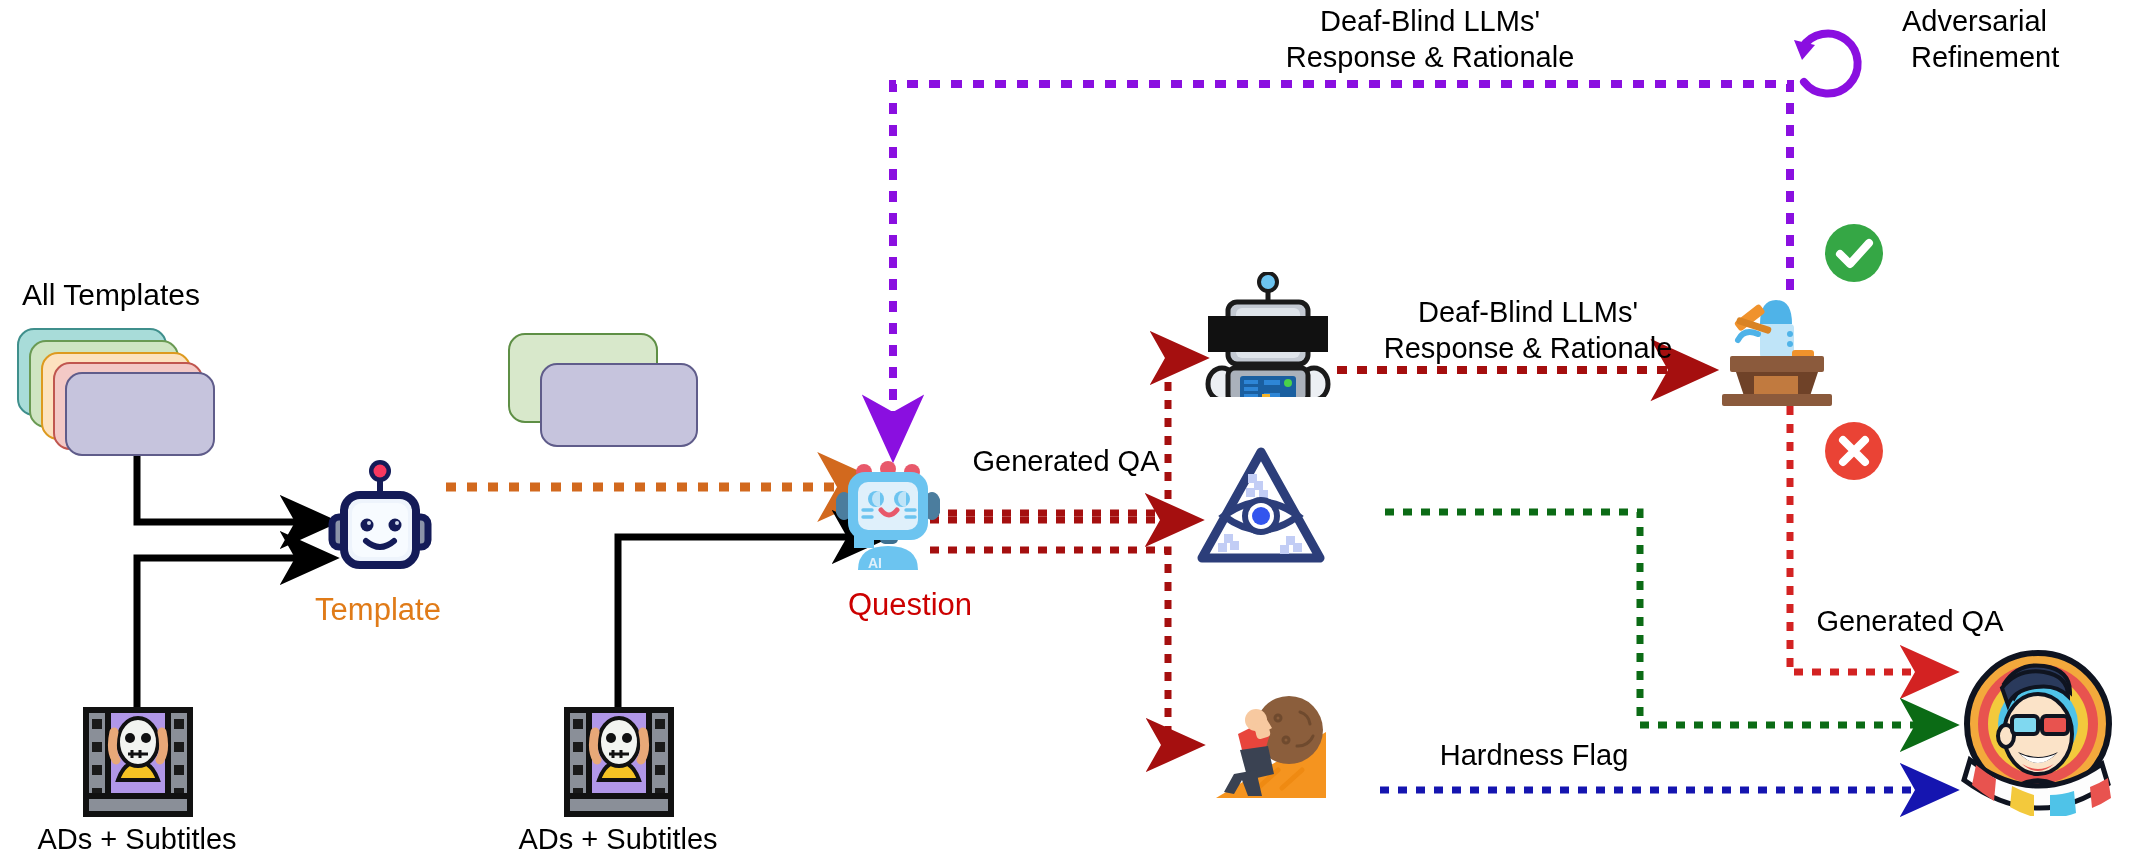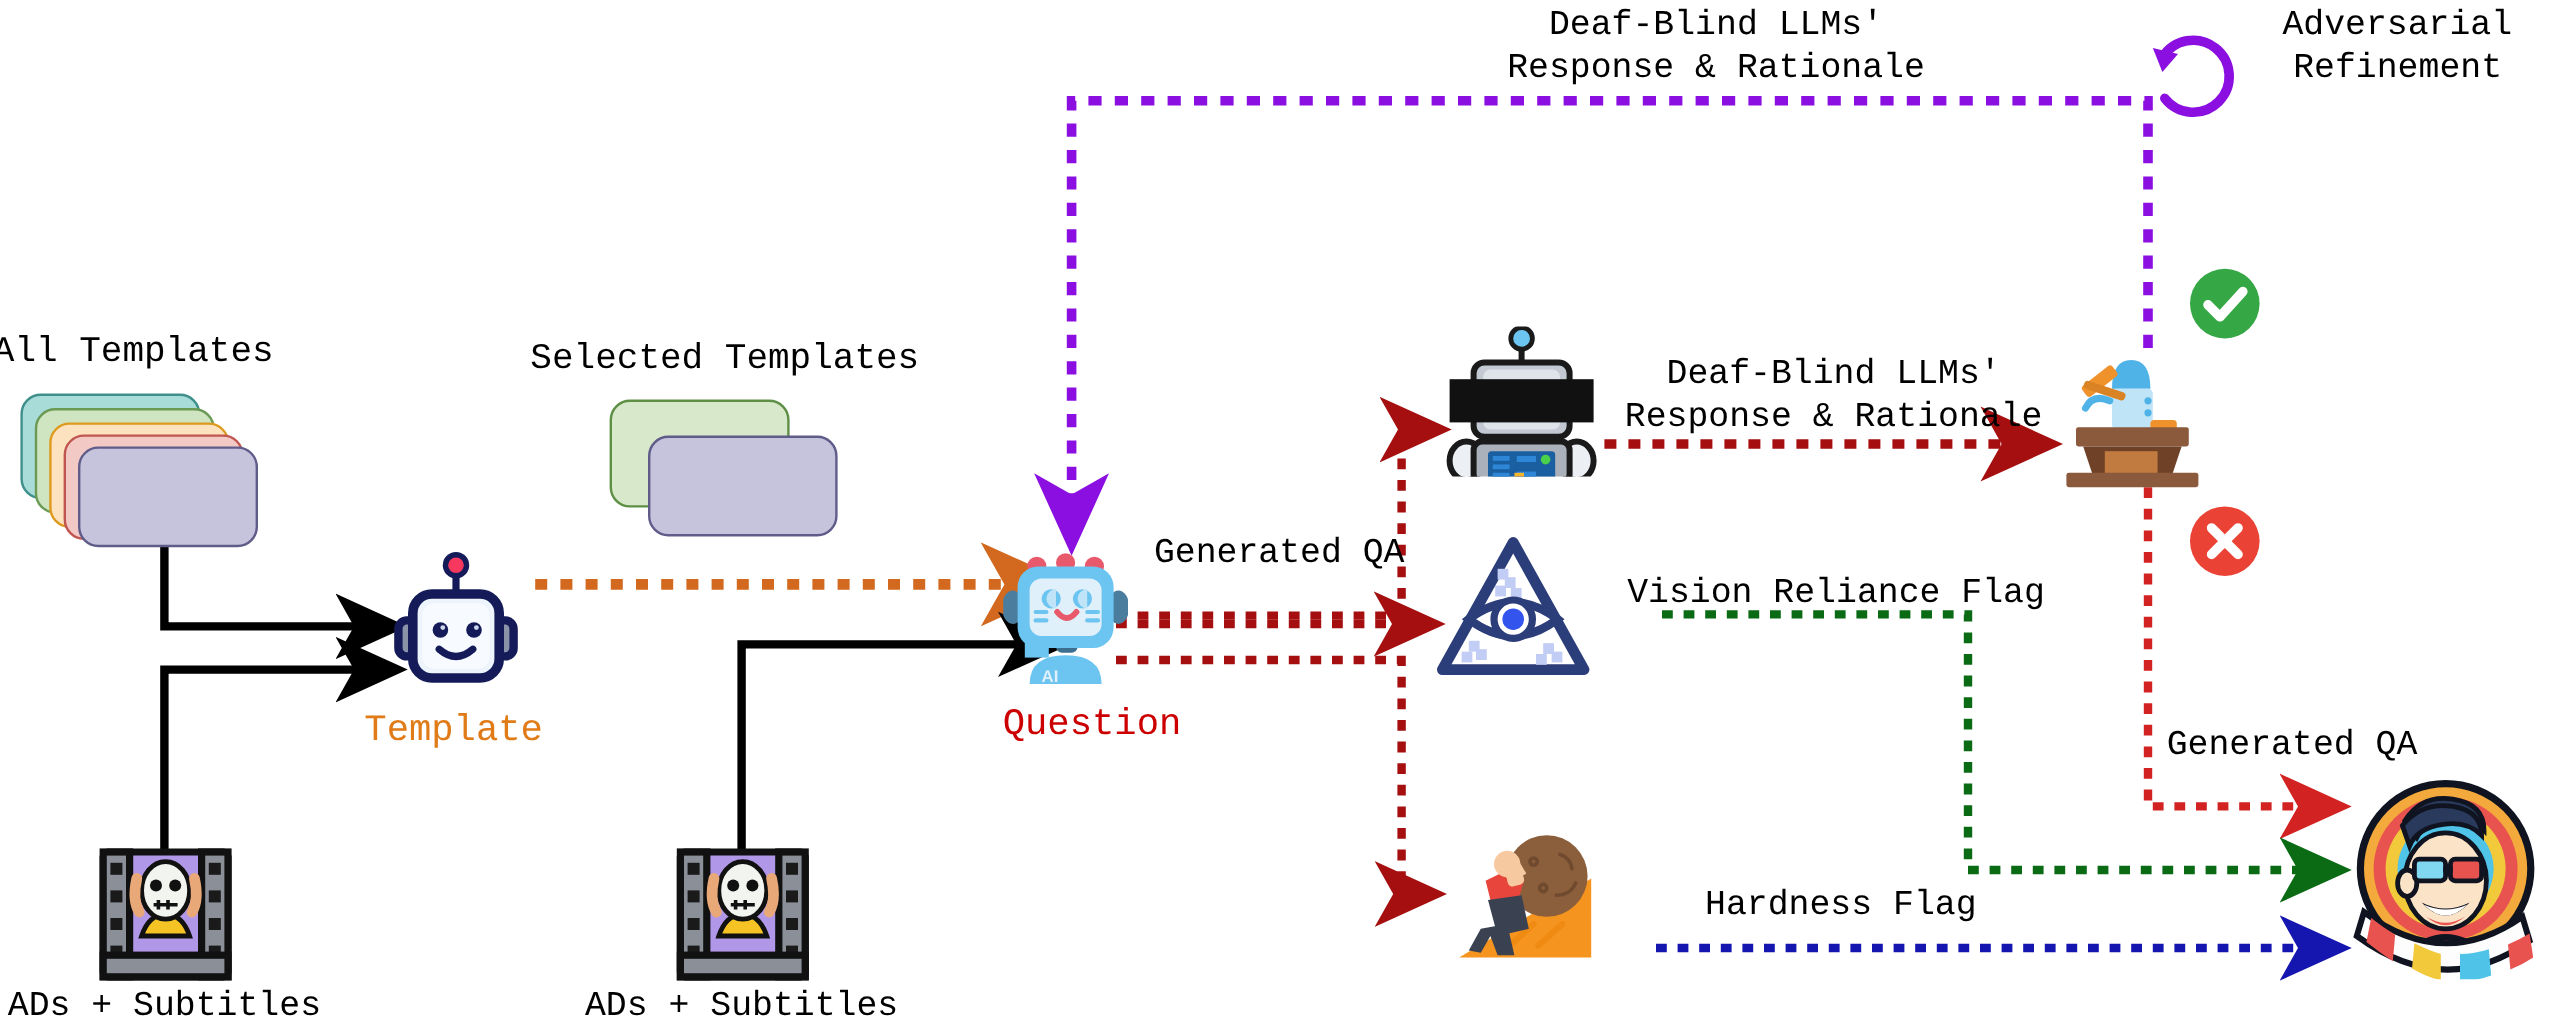--- a/index.html
+++ b/index.html
@@ -1,18 +1,18 @@
 <!DOCTYPE html>
 <html><head>
 <meta charset="utf-8">
 <style>
   html,body{margin:0;padding:0;background:#ffffff;}
   body{width:2137px;height:854px;overflow:hidden;font-family:"Liberation Serif",serif;}
   #stage{position:relative;width:2137px;height:854px;background:#fff;}
-  .lbl{position:absolute;color:#000;font-family:Liberation Mono, monospace;white-space:nowrap;line-height:1.18;}
+  .lbl{position:absolute;color:#000;font-family:Liberation Sans, sans-serif;white-space:nowrap;line-height:1.18;}
   .lbl.c{text-align:center;transform:translateX(-50%);}
   svg.layer{position:absolute;left:0;top:0;width:2137px;height:854px;overflow:visible;pointer-events:none;}
   .ic{position:absolute;}
 </style>
 </head>
 <body>
 
 <div id="stage">
 
   <svg class="layer" viewBox="0 0 2137 854">
@@ -59,42 +59,40 @@
     <path d="M1790,290 L1790,84 L893,84 L893,452" fill="none" stroke="#8a0fe0" stroke-width="8" stroke-dasharray="11 11" marker-end="url(#ar-purple)"></path>
 
     <path d="M1790,406 L1790,672 L1950,672" fill="none" stroke="#d32222" stroke-width="7" stroke-dasharray="9 9" marker-end="url(#ar-red)"></path>
 
     <path d="M1385,512 L1640,512 L1640,725 L1950,725" fill="none" stroke="#0b6b15" stroke-width="7" stroke-dasharray="9 9" marker-end="url(#ar-green)"></path>
 
     <path d="M1380,790 L1950,790" fill="none" stroke="#1515b0" stroke-width="7" stroke-dasharray="9 9" marker-end="url(#ar-blue)"></path>
   </svg>
 
   <div class="lbl c" style="left:111px;top:277px;font-size:30px;">All Templates</div>
-  <div class="lbl c" style="left:604px;top:283px;font-size:30px;">Selected Templates</div>
 
   <div class="lbl c" style="left:378px;top:592px;font-size:31px;color:#e07b18;text-align:center;">Template</div>
 
   <div class="lbl c" style="left:890px;top:587px;font-size:31px;color:#cc0000;margin-left:20px;">Question</div>
 
   <div class="lbl c" style="left:137px;top:822px;font-size:29px;">ADs + Subtitles</div>
   <div class="lbl c" style="left:618px;top:822px;font-size:29px;">ADs + Subtitles</div>
 
   <div class="lbl c" style="left:1066px;top:444px;font-size:29px;">Generated QA</div>
   <div class="lbl c" style="left:1910px;top:604px;font-size:29px;">Generated QA</div>
 
   <div class="lbl c" style="left:1430px;top:4px;font-size:29px;">Deaf-Blind LLMs'</div>
   <div class="lbl c" style="left:1430px;top:40px;font-size:29px;">Response &amp; Rationale</div>
 
   <div class="lbl c" style="left:1528px;top:295px;font-size:29px;">Deaf-Blind LLMs'</div>
   <div class="lbl c" style="left:1528px;top:331px;font-size:29px;">Response &amp; Rationale</div>
 
   <div class="lbl" style="left:1902px;top:4px;font-size:29px;">Adversarial</div>
   <div class="lbl" style="left:1911px;top:40px;font-size:29px;">Refinement</div>
 
-  <div class="lbl c" style="left:1530px;top:478px;font-size:29px;">Vision Reliance Flag</div>
   <div class="lbl c" style="left:1534px;top:738px;font-size:29px;">Hardness Flag</div>
 
   <svg class="ic" style="left:14px;top:325px;" width="230" height="140">
     <rect x="4" y="4" width="148" height="86" rx="16" fill="#a8dcd9" stroke="#3f8f8c" stroke-width="2"></rect>
     <rect x="16" y="16" width="148" height="86" rx="16" fill="#cfe5c2" stroke="#6a9a53" stroke-width="2"></rect>
     <rect x="28" y="28" width="148" height="86" rx="16" fill="#fde2bf" stroke="#dd9a1f" stroke-width="2"></rect>
     <rect x="40" y="38" width="148" height="86" rx="16" fill="#f3c9c6" stroke="#c0564f" stroke-width="2"></rect>
     <rect x="52" y="48" width="148" height="82" rx="16" fill="#c6c4dd" stroke="#5f5c8a" stroke-width="2"></rect>
   </svg>
 

